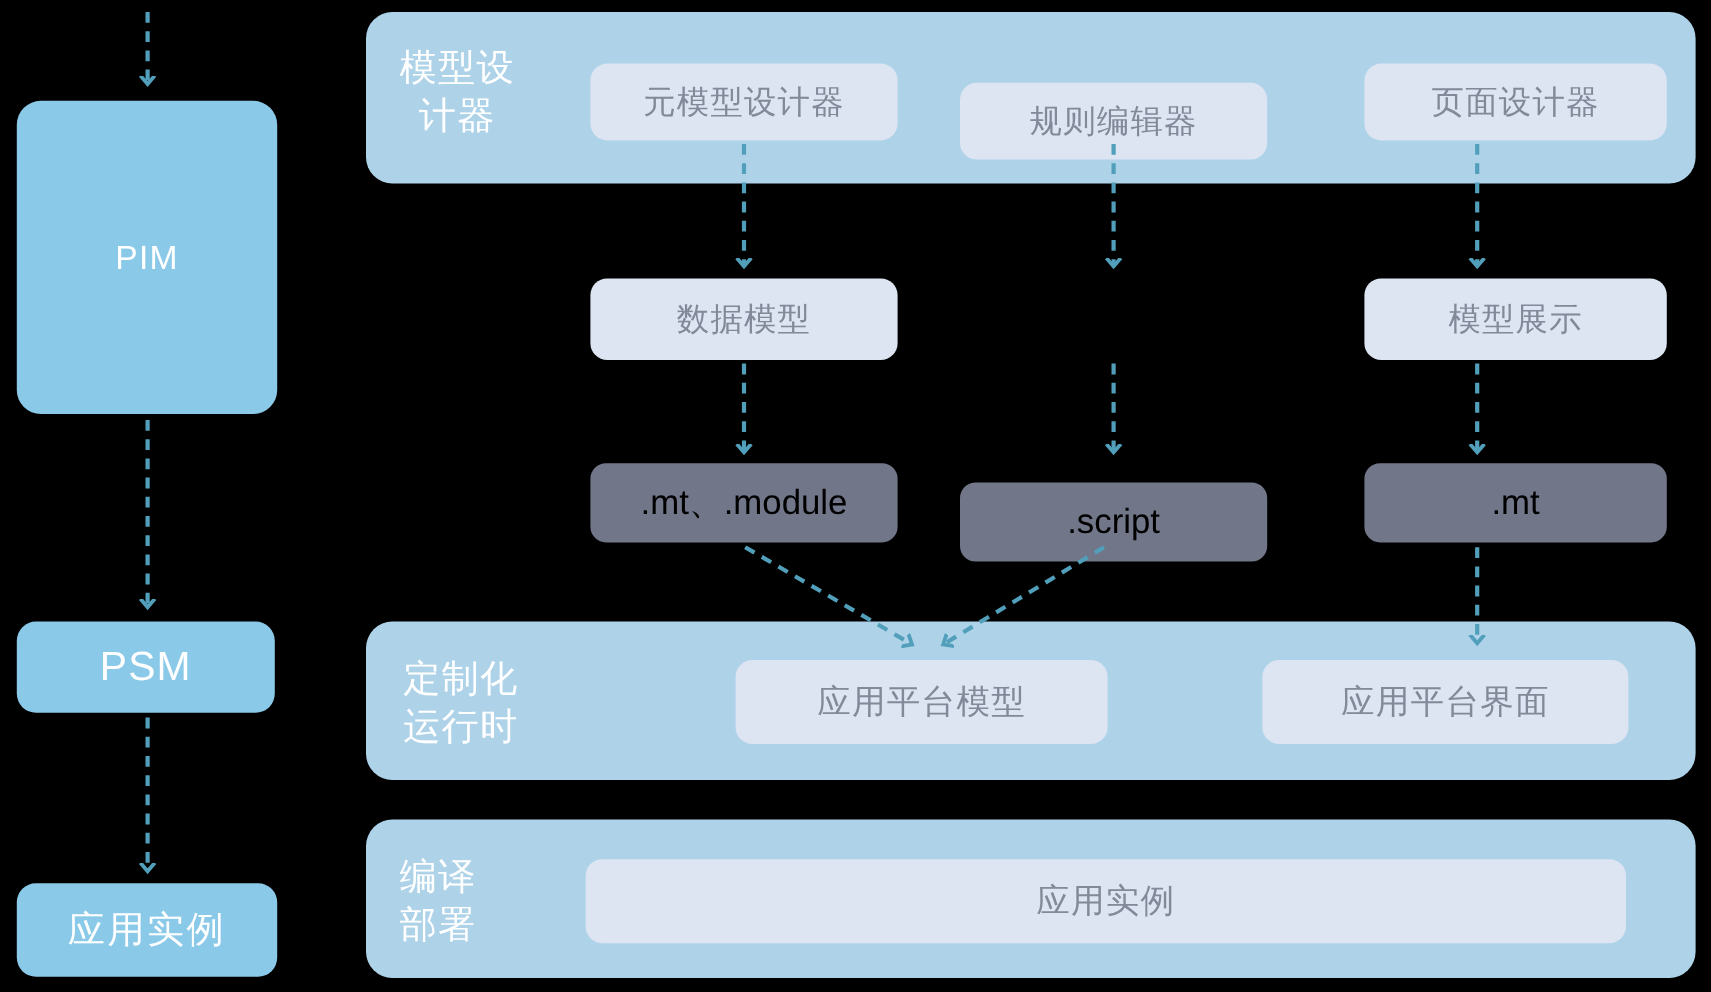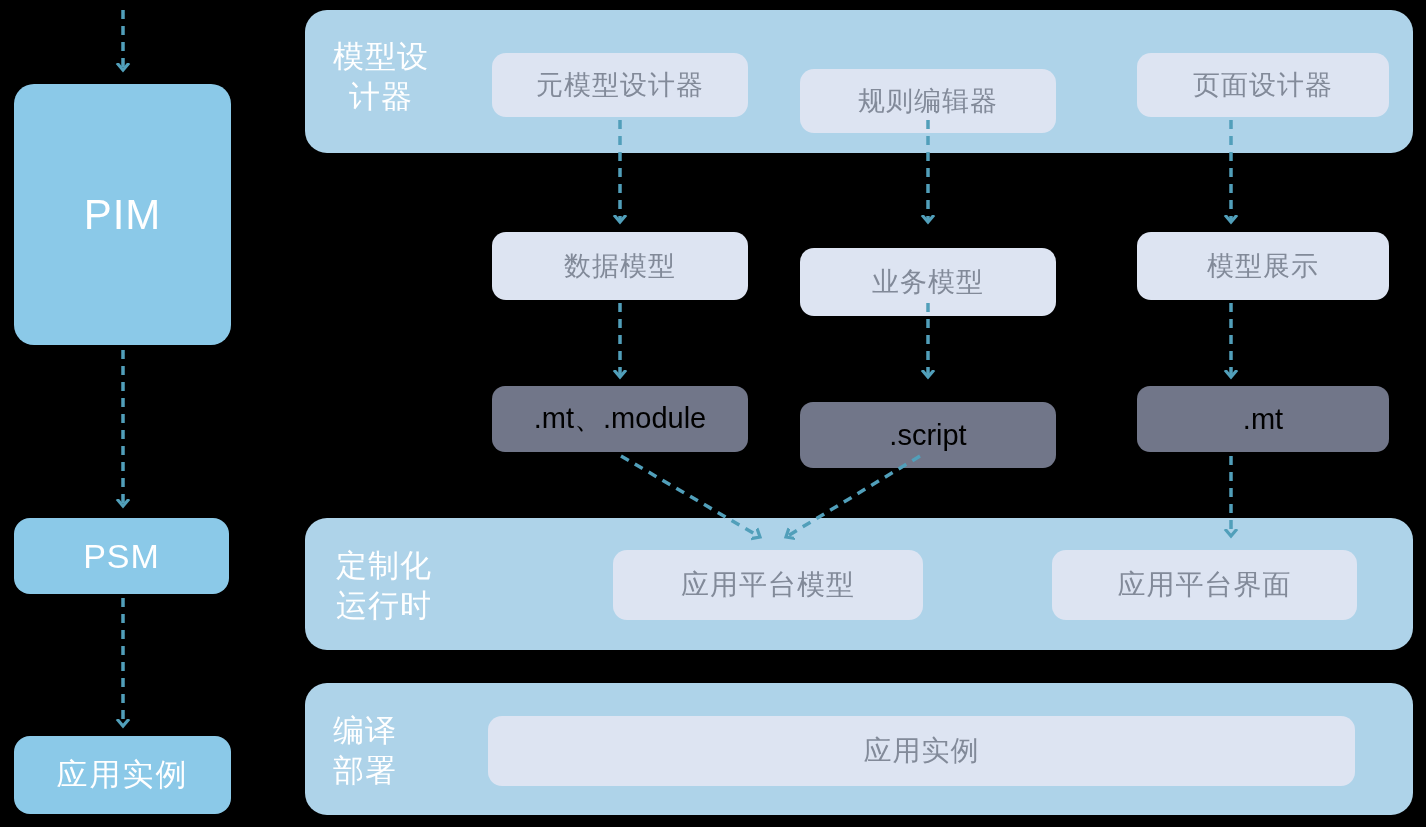--- a/index.html
+++ b/index.html
@@ -6,21 +6,21 @@
   .canvas{
     position:relative;width:1426px;height:827px;background:#000000;overflow:hidden;
     font-family:"Liberation Sans","DejaVu Sans",sans-serif;
   }
   .abs{position:absolute;box-sizing:border-box;}
   
   .lbox{
     background:#8bc9e8;color:#ffffff;display:flex;align-items:center;justify-content:center;
     z-index:2;letter-spacing:1px;
   }
-  .pim{left:14px;top:84px;width:217px;height:261px;border-radius:20px;font-size:42px;}
+  .pim{left:14px;top:84px;width:217px;height:261px;border-radius:20px;font-size:28px;}
   .psm{left:14px;top:518px;width:215px;height:76px;border-radius:16px;font-size:34px;}
   .inst{left:14px;top:736px;width:217px;height:78px;border-radius:16px;font-size:31px;letter-spacing:2px;}
   
   .container{background:#aed3e9;border-radius:22px;z-index:1;}
   .c-top{left:305px;top:10px;width:1108px;height:143px;}
   .c-runtime{left:305px;top:518px;width:1108px;height:132px;}
   .c-deploy{left:305px;top:683px;width:1108px;height:132px;}
   .container-label{
     color:#ffffff;font-size:31px;line-height:40px;z-index:2;letter-spacing:1px;
   }
@@ -76,23 +76,20 @@
   <div class="abs box light col2 row-designers">
     <span>规则编辑器</span>
   </div>
   <div class="abs box light col3 row-designers">
     <span>页面设计器</span>
   </div>
 
   <div class="abs box light col1 row-models">
     <span>数据模型</span>
   </div>
-  <div class="abs box light col2 row-models">
-    <span>业务模型</span>
-  </div>
   <div class="abs box light col3 row-models">
     <span>模型展示</span>
   </div>
 
   <div class="abs box dark col1 row-artifacts">
     <span>.mt、.module</span>
   </div>
   <div class="abs box dark col2 row-artifacts">
     <span>.script</span>
   </div>

